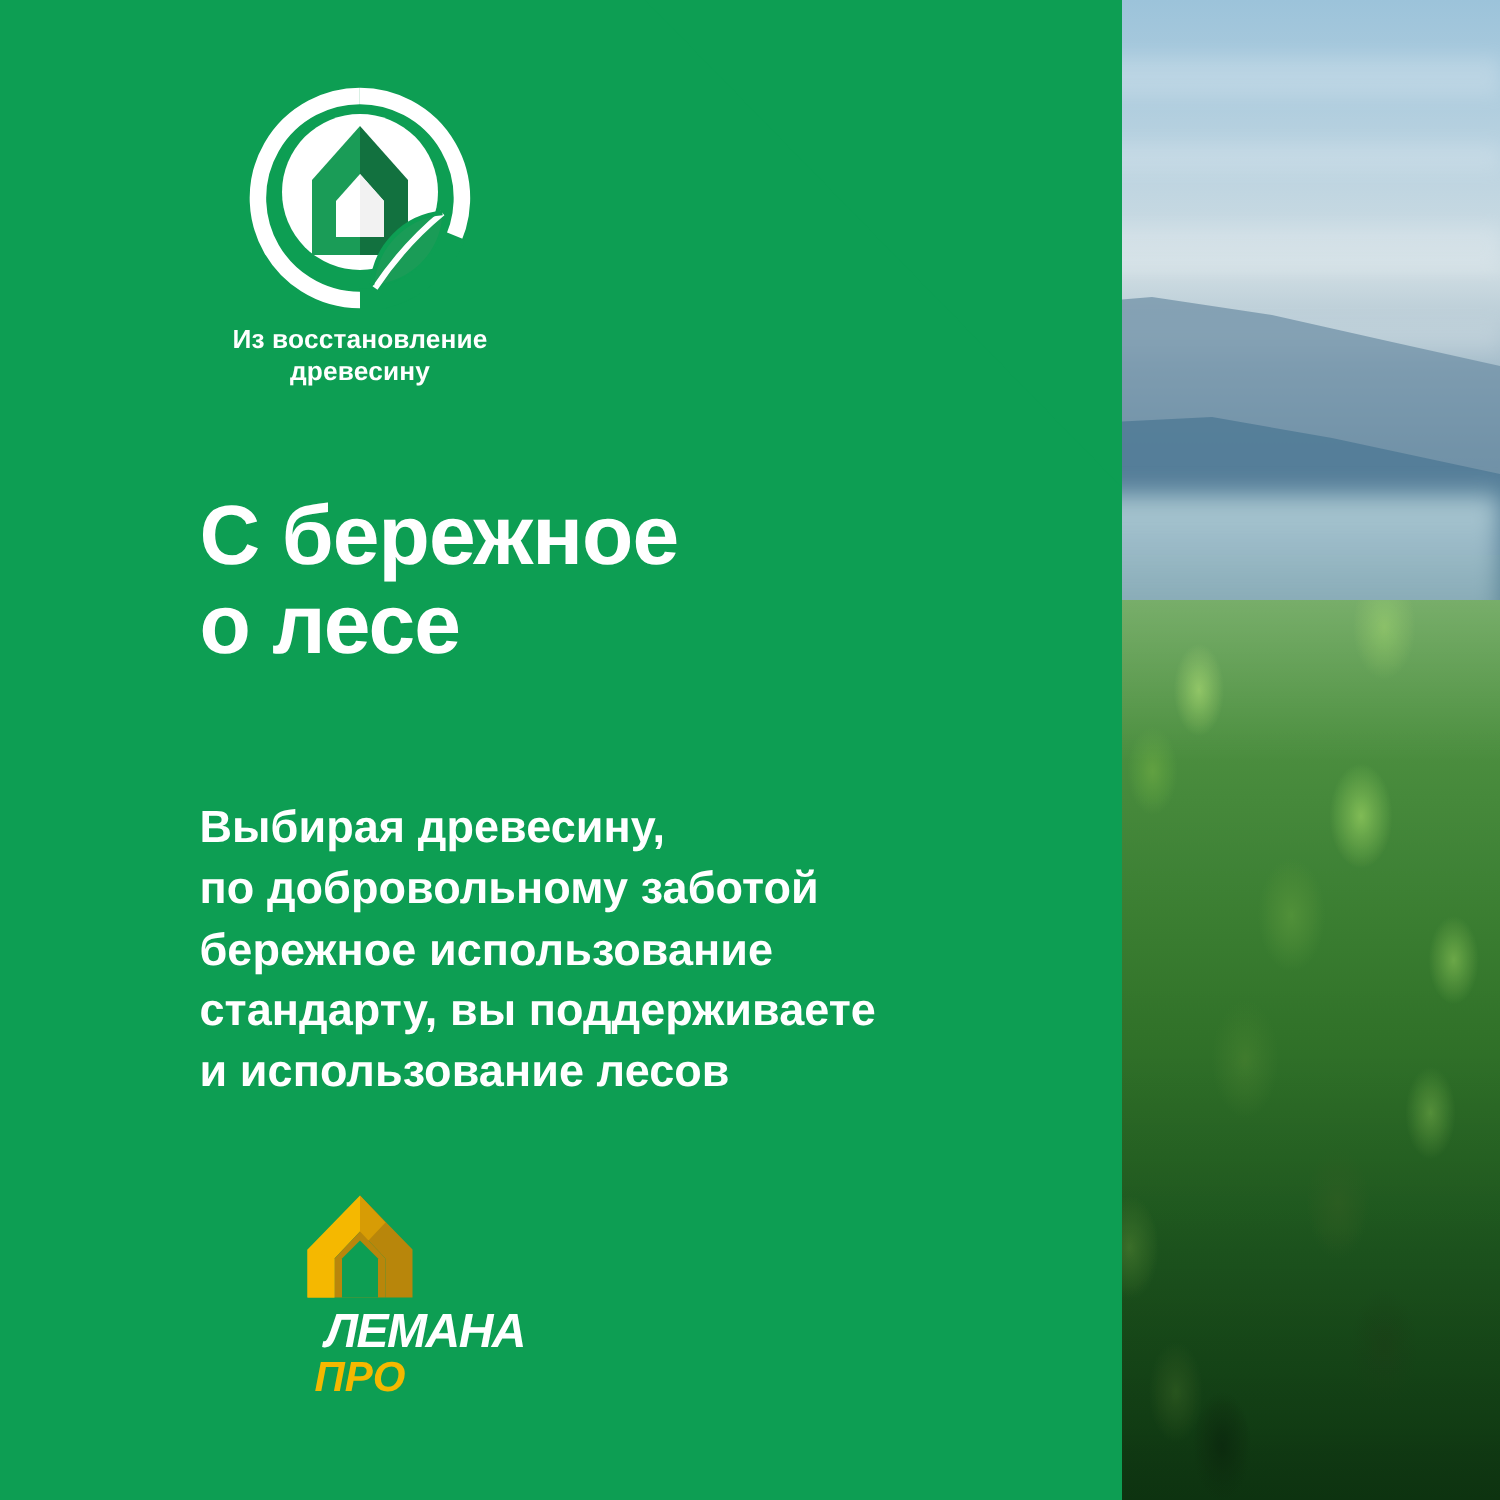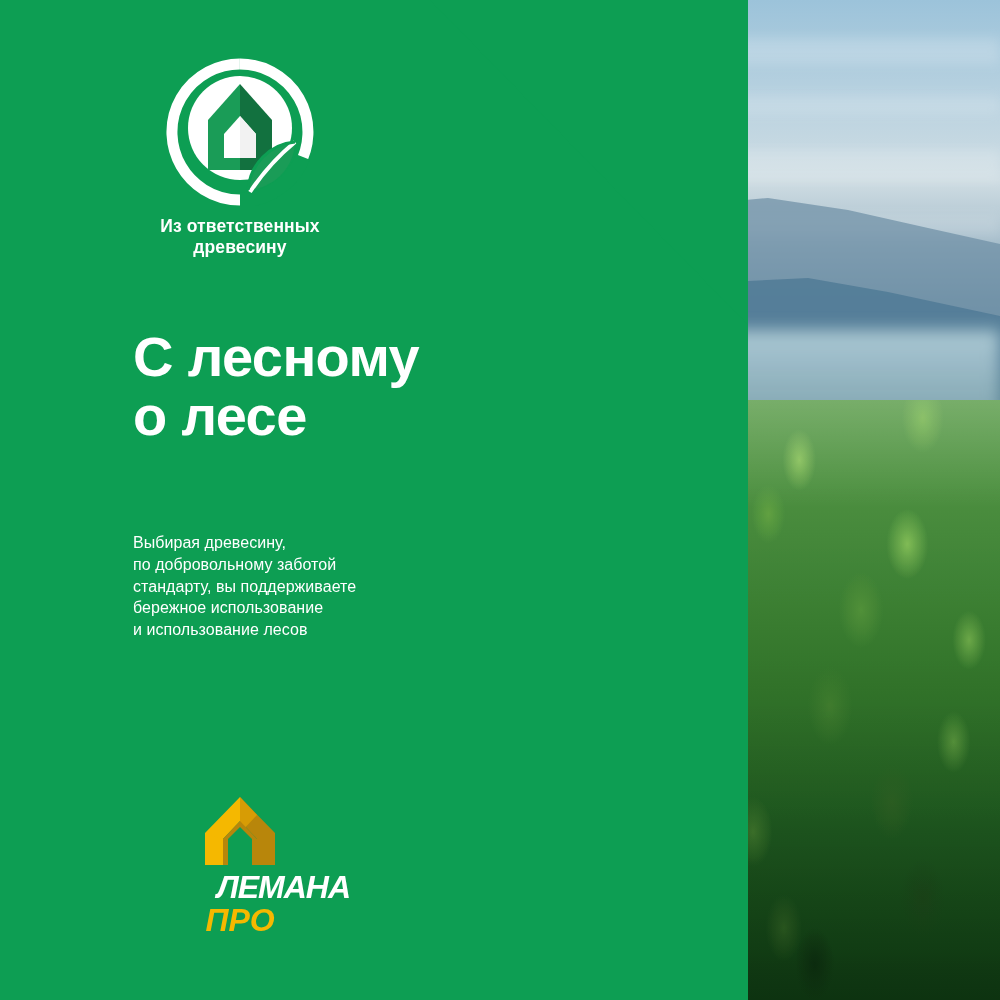--- a/index.html
+++ b/index.html
@@ -200,22 +200,22 @@
     letter-spacing: -0.6px;
   }
   .headline span { display: block; }
 
   
   .body-copy {
     position: absolute;
     left: 133px;
     top: 532px;
     color: #ffffff;
-    font-size: 16px;
-    font-weight: normal;
+    font-size: 30px;
+    font-weight: bold;
     line-height: 1.36;
     letter-spacing: .05px;
   }
   .body-copy span { display: block; }
 
   
   .brand {
     position: absolute;
     left: 130px;
     top: 795px;
@@ -234,21 +234,21 @@
     font-size: 32px;
     font-weight: bold;
     font-style: italic;
     letter-spacing: -1px;
     line-height: 1;
   }
   .brand-sub {
     margin-top: 1px;
     text-align: center;
     color: #f5b800;
-    font-size: 32px;
+    font-size: 28px;
     font-weight: bold;
     font-style: italic;
     letter-spacing: 0px;
     line-height: 1;
   }
 </style>
 </head>
 <body>
 
 <div id="poster">
@@ -298,35 +298,35 @@
         <path d="M74 58 L58 76 L58 100 L90 100 L90 76 Z" fill="#ffffff"></path>
 
         <path d="M74 58 L90 76 L90 100 L74 100 Z" fill="#f2f2f2"></path>
 
         <path d="M129 84 C104 86 84 106 82 132 C108 130 128 110 129 84 Z" fill="#1a9c57"></path>
         <path d="M129 84 C112 98 96 116 84 134" fill="none" stroke="#ffffff" stroke-width="4"></path>
 
         <path d="M82 132 C84 106 104 86 129 84" fill="none" stroke="#0d9e53" stroke-width="3"></path>
       </svg>
       <div class="eco-caption">
-        <span>Из ответственных</span>
+        <span>Из восстановление</span>
         <span>древесину</span>
       </div>
     </div>
 
     <div class="headline">
-      <span>С лесному</span>
+      <span>С бережное</span>
       <span>о лесе</span>
     </div>
 
     <div class="body-copy">
       <span>Выбирая древесину,</span>
       <span>по добровольному заботой</span>
+      <span>бережное использование</span>
       <span>стандарту, вы поддерживаете</span>
-      <span>бережное использование</span>
       <span>и использование лесов</span>
     </div>
 
     <div class="brand">
       <svg class="brand-house" viewBox="0 0 78 72">
 
         <path d="M39 2 L4 38 L4 70 L22 70 L22 44 L39 26 Z" fill="#f5b800"></path>
 
         <path d="M39 2 L74 38 L74 70 L56 70 L56 44 L39 26 Z" fill="#b8860b"></path>
 

